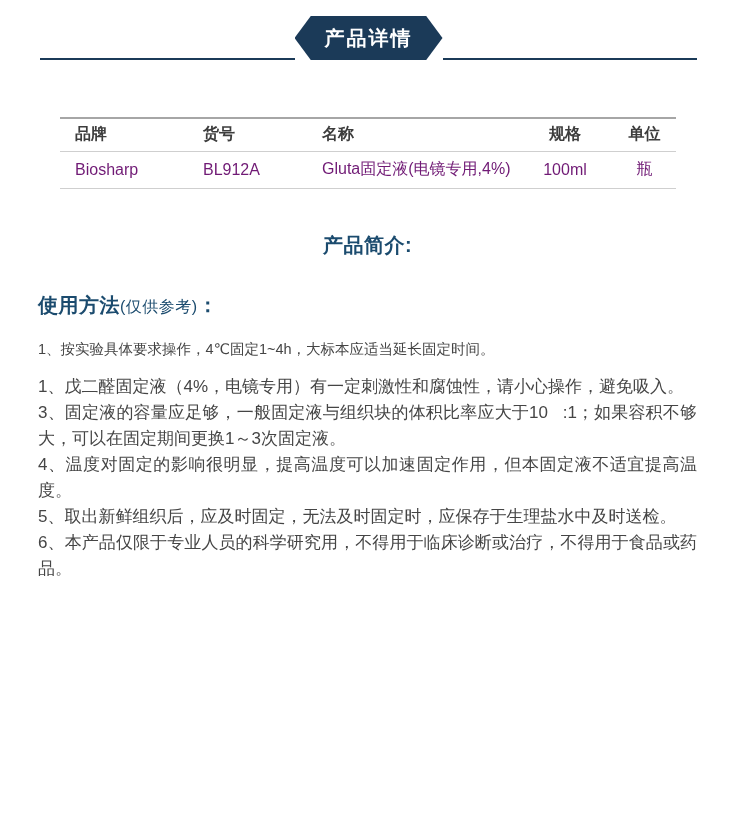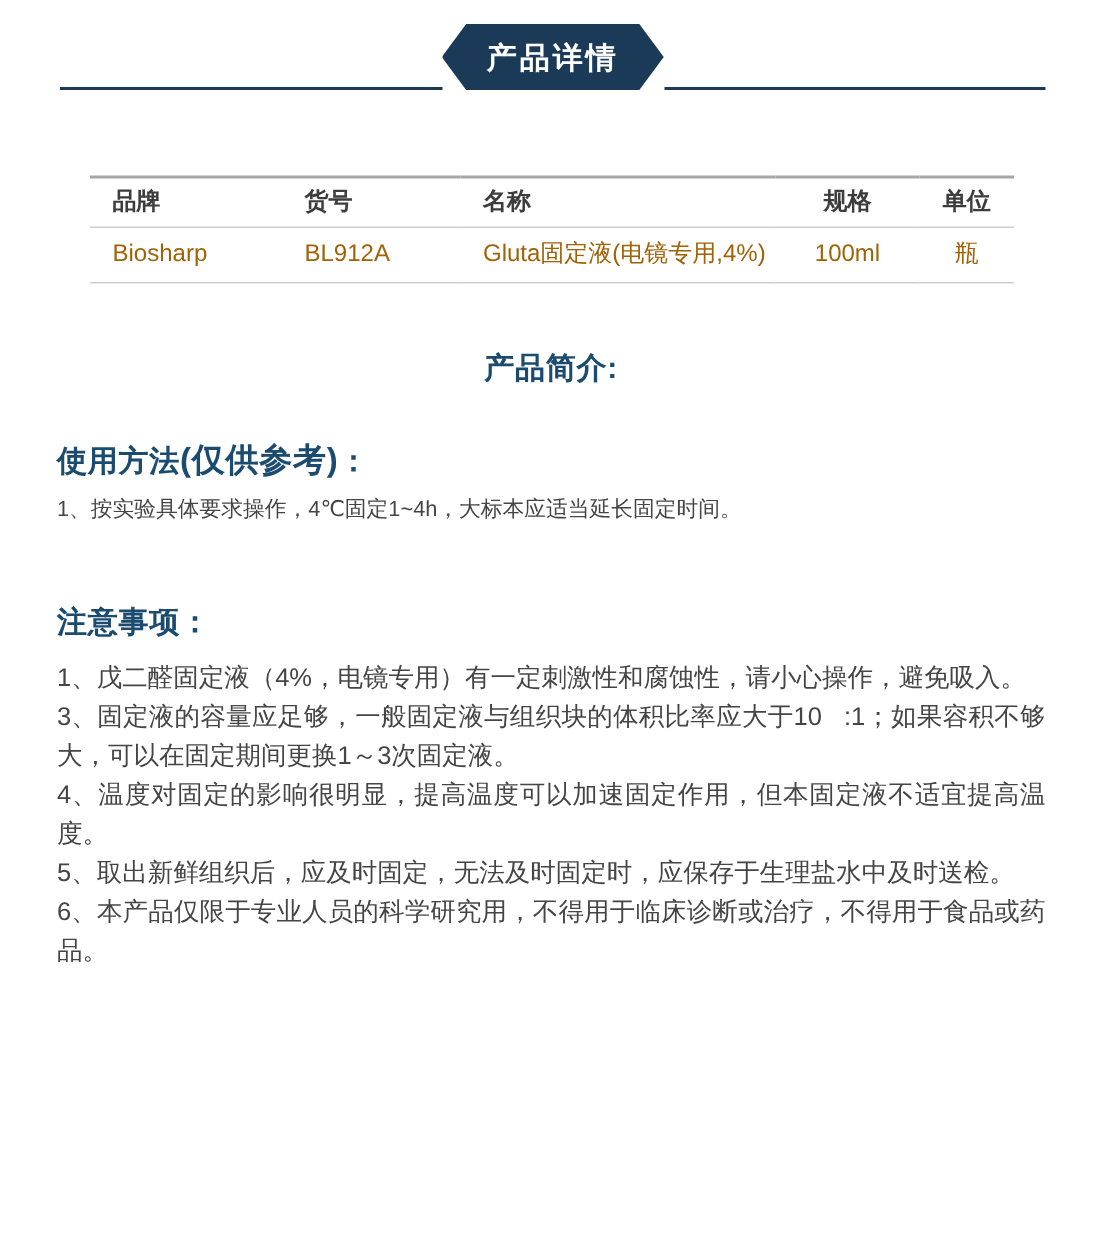--- a/index.html
+++ b/index.html
@@ -50,54 +50,54 @@
   table.product-table th {
     font-weight: bold;
     color: #3d3d3d;
     text-align: left;
     height: 33px;
     padding-left: 15px;
     border-bottom: 1px solid #cfcfcf;
     white-space: nowrap;
   }
   table.product-table td {
-    color: #a16207;
+    color: #701a75;
     height: 37px;
     padding-left: 15px;
     border-bottom: 1px solid #cfcfcf;
     white-space: nowrap;
   }
   table.product-table th.center, table.product-table td.center {
     text-align: center;
     padding-left: 0;
   }
 
   
   .content { margin: 0 38px; }
   .section-heading {
     font-size: 20px;
     font-weight: bold;
     color: #1b4b6e;
     letter-spacing: 0.5px;
   }
   .heading-sub {
-    font-size: 22px;
-    font-weight: 700;
+    font-size: 16px;
+    font-weight: 400;
   }
   .intro-heading { margin-top: 43px; text-align: center; }
   .intro-paragraph {
     margin-top: 13px;
     font-size: 14.5px;
     line-height: 29px;
     text-align: justify;
     text-indent: 2em;
     color: #454545;
   }
   .usage-heading { margin-top: 33px; }
-  .usage-list { margin-top: 4px; }
+  .usage-list { margin-top: 16px; }
   .usage-list .list-item {
     font-size: 14.5px;
     line-height: 28px;
     color: #454545;
     white-space: pre-wrap;
   }
   .notes-heading { margin-top: 47px; }
   .notes-list { margin-top: 11px; }
   .notes-list .list-item {
     font-size: 17px;
@@ -150,21 +150,20 @@
 
 <div class="content">
 
   <div class="section-heading intro-heading">产品简介:</div>
 
   <div class="section-heading usage-heading"><span>使用方法</span><span class="heading-sub">(仅供参考)</span><span>：</span></div>
   <div class="usage-list">
     <div class="list-item">1、按实验具体要求操作，4℃固定1~4h，大标本应适当延长固定时间。</div>
   </div>
 
-  <div class="section-heading notes-heading">注意事项：</div>
   <div class="notes-list">
     <div class="list-item">1、戊二醛固定液（4%，电镜专用）有一定刺激性和腐蚀性，请小心操作，避免吸入。</div>
     <div class="list-item">3、固定液的容量应足够，一般固定液与组织块的体积比率应大于10   :1；如果容积不够大，可以在固定期间更换1～3次固定液。</div>
     <div class="list-item">4、温度对固定的影响很明显，提高温度可以加速固定作用，但本固定液不适宜提高温度。</div>
     <div class="list-item">5、取出新鲜组织后，应及时固定，无法及时固定时，应保存于生理盐水中及时送检。</div>
     <div class="list-item">6、本产品仅限于专业人员的科学研究用，不得用于临床诊断或治疗，不得用于食品或药品。</div>
 
   </div>
 
 </div>

